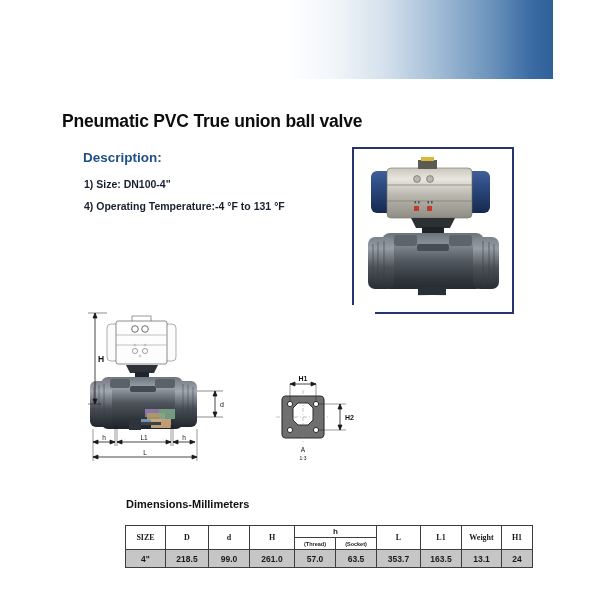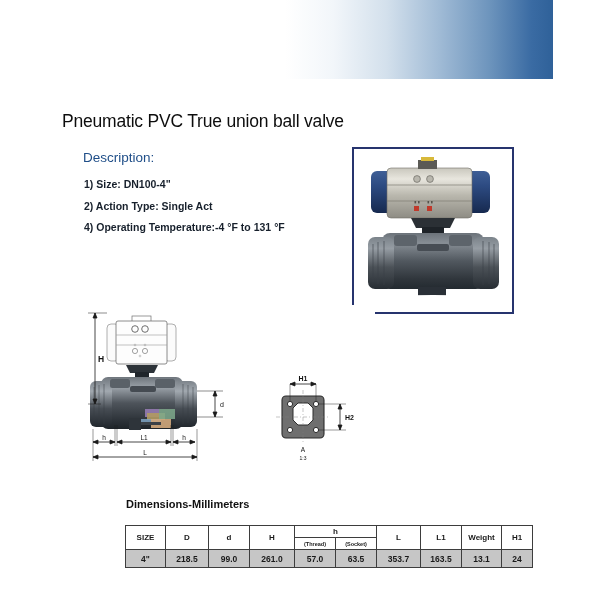--- a/index.html
+++ b/index.html
@@ -29,33 +29,33 @@
        #ffffff 0%, #f2f6fa 18%, #d3e0ec 38%,
        #9fbad5 58%, #6e95bd 76%, #3a6ba3 92%, #2f6199 100%);
   }
 
   
   .page-title {
     position: absolute;
     left: 62px;
     top: 111px;
     font-size: 17.5px;
-    font-weight: normal;
+    font-weight: bold;
     color: #0d0d0d;
     letter-spacing: -0.2px;
     white-space: nowrap;
   }
 
   
   .desc-heading {
     position: absolute;
     left: 83px;
     top: 150px;
     font-size: 13.5px;
-    font-weight: normal;
+    font-weight: bold;
     color: #1f4e88;
     white-space: nowrap;
   }
   .desc-list {
     position: absolute;
     left: 84px;
     top: 174px;
     width: 270px;
   }
   .desc-item {
@@ -129,20 +129,21 @@
     vertical-align: middle;
     padding: 0;
     font-weight: bold;
   }
   table.dim-table thead th {
     background: #ffffff;
     height: 11px;
   }
   table.dim-table thead th.tall {
     height: 22px;
+    font-family: Liberation Serif, serif;
   }
   table.dim-table thead th.sub {
     font-size: 5.5px;
     height: 11px;
     font-weight: bold;
   }
   table.dim-table tbody td {
     background: #c6c6c6;
     height: 17px;
     font-size: 8.5px;
@@ -163,21 +164,20 @@
 
 <div id="page">
 
   <div class="header-bar"></div>
 
   <div class="page-title">Pneumatic PVC True union ball valve</div>
 
   <div class="desc-heading">Description:</div>
   <div class="desc-list">
     <div class="desc-item">1) Size: DN100-4"</div>
-    <div class="desc-item">2) Action Type: Single Act</div>
     <div class="desc-item">4) Operating Temperature:-4 °F to 131 °F</div>
   </div>
 
   <div class="photo-frame">
     <svg class="photo-inner" viewBox="0 0 158 163" preserveAspectRatio="xMidYMid meet">
       <defs>
         <linearGradient id="alum" x1="0" y1="0" x2="0" y2="1">
           <stop offset="0" stop-color="#c9c7bd"></stop>
           <stop offset="0.22" stop-color="#e8e6de"></stop>
           <stop offset="0.55" stop-color="#b9b7ad"></stop>

